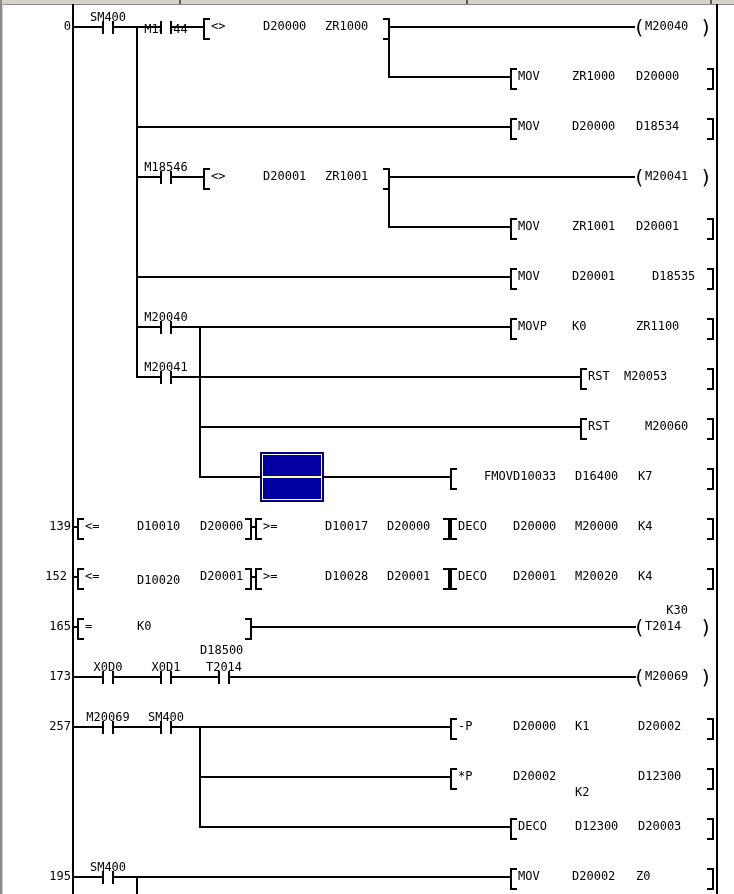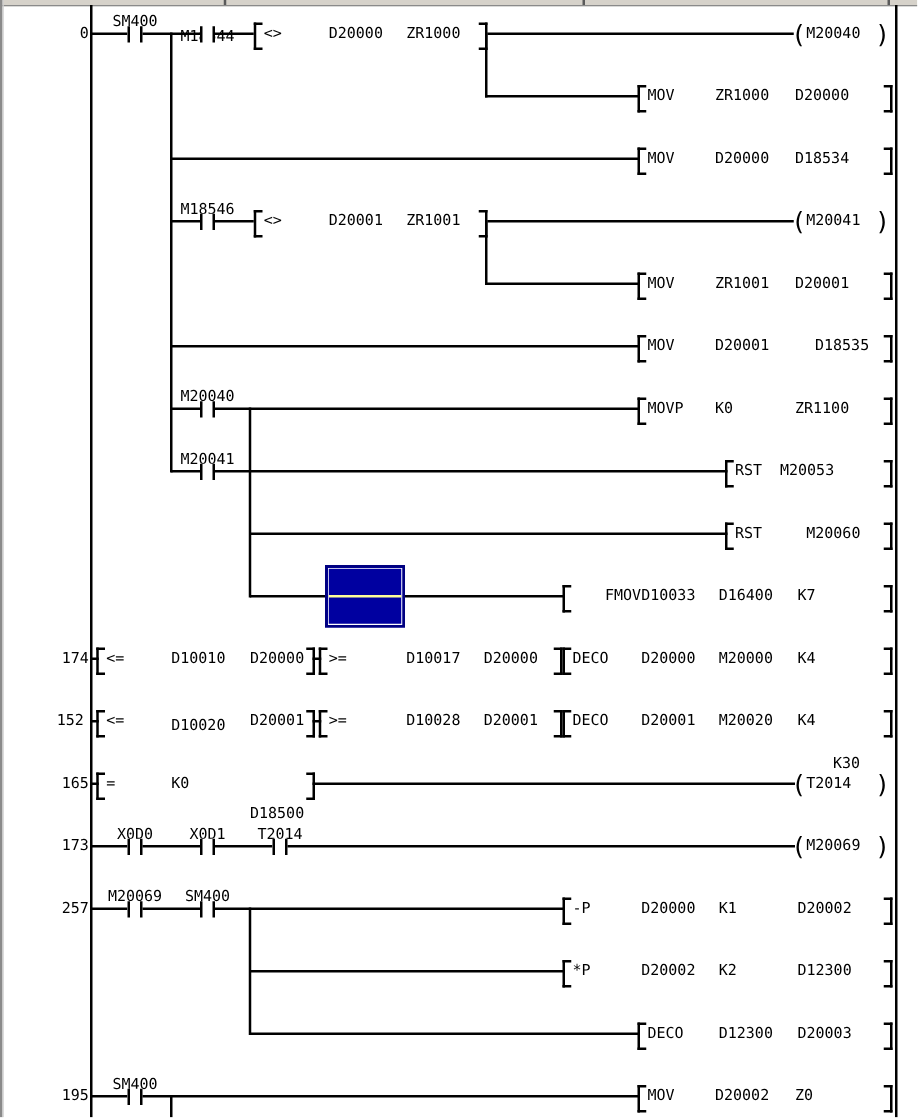--- a/index.html
+++ b/index.html
@@ -132,21 +132,21 @@
   <div class="h" style="left:200px;top:476px;width:252px"></div>
   <div id="selcursor"></div>
   <div id="selwire"></div>
   <div class="lbk" style="left:450px;top:468px"></div>
   <span class="t" style="left:484px;top:469px">FMOV</span>
   <span class="t" style="left:513px;top:469px">D10033</span>
   <span class="t" style="left:575px;top:469px">D16400</span>
   <span class="t" style="left:638px;top:469px">K7</span>
   <div class="rbk" style="left:707px;top:468px"></div>
 
-  <span class="stp" style="left:11px;top:519px">174</span>
+  <span class="stp" style="left:11px;top:519px">139</span>
   <div class="h" style="left:73px;top:526px;width:6px"></div>
   <div class="lbk" style="left:77px;top:518px"></div>
   <span class="t" style="left:85px;top:519px">&lt;=</span>
   <span class="t" style="left:137px;top:519px">D10010</span>
   <span class="t" style="left:200px;top:519px">D20000</span>
   <div class="rbk" style="left:245px;top:518px"></div>
   <div class="h" style="left:250px;top:526px;width:7px"></div>
   <div class="lbk" style="left:255px;top:518px"></div>
   <span class="t" style="left:263px;top:519px">&gt;=</span>
   <span class="t" style="left:325px;top:519px">D10017</span>
@@ -220,21 +220,21 @@
   <span class="t" style="left:513px;top:719px">D20000</span>
   <span class="t" style="left:575px;top:719px">K1</span>
   <span class="t" style="left:638px;top:719px">D20002</span>
   <div class="rbk" style="left:707px;top:718px"></div>
   <div class="v" style="left:199px;top:726px;height:102px"></div>
 
   <div class="h" style="left:200px;top:776px;width:252px"></div>
   <div class="lbk" style="left:450px;top:768px"></div>
   <span class="t" style="left:458px;top:769px">*P</span>
   <span class="t" style="left:513px;top:769px">D20002</span>
-  <span class="t" style="left:575px;top:769px">K2</span>
+  <span class="t" style="left:575px;top:785px">K2</span>
   <span class="t" style="left:638px;top:769px">D12300</span>
   <div class="rbk" style="left:707px;top:768px"></div>
 
   <div class="h" style="left:200px;top:826px;width:312px"></div>
   <div class="lbk" style="left:510px;top:818px"></div>
   <span class="t" style="left:518px;top:819px">DECO</span>
   <span class="t" style="left:575px;top:819px">D12300</span>
   <span class="t" style="left:638px;top:819px">D20003</span>
   <div class="rbk" style="left:707px;top:818px"></div>
 

